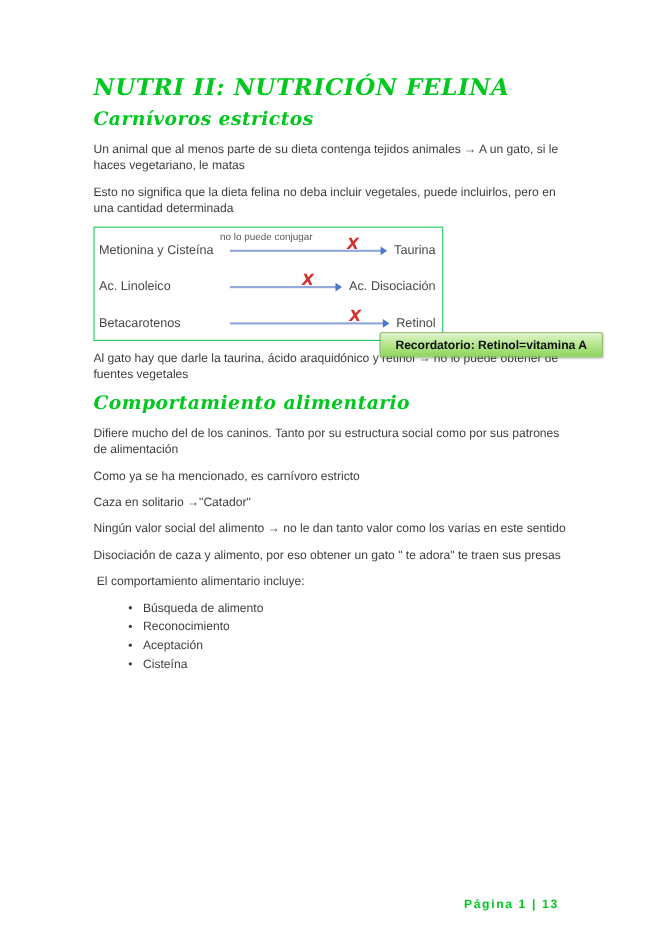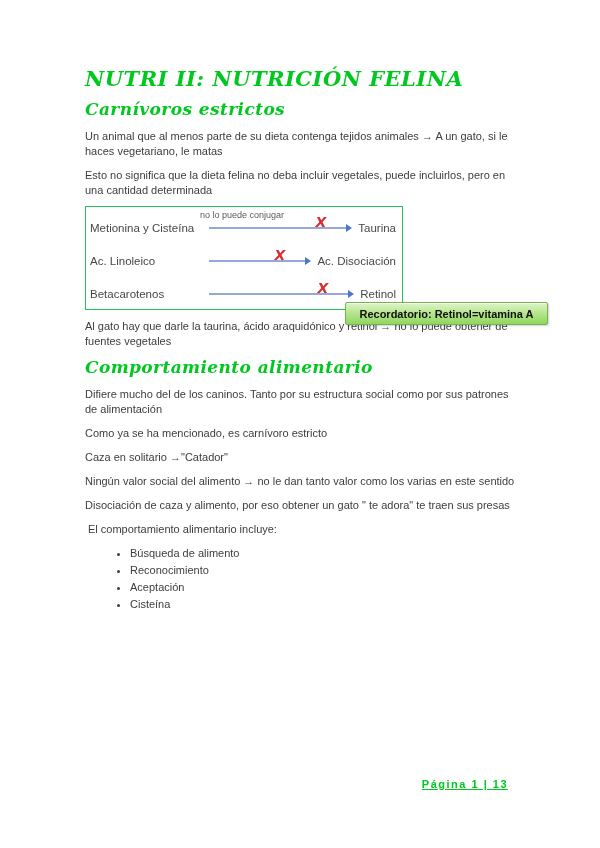--- a/index.html
+++ b/index.html
@@ -51,22 +51,22 @@
     border:1px solid #79b14e;border-radius:2px;
     background:linear-gradient(180deg,#def4cd 0%,#b5e58b 50%,#8fd65e 100%);
     box-shadow:inset 0 1px 0 rgba(255,255,255,.65), 1px 1px 2px rgba(0,0,0,.18);
     font-weight:bold;font-size:11px;color:#101010;
   }
 
   ul.bullets{margin:8px 0 0 0;padding:0 0 0 45px;list-style:disc;}
   ul.bullets li{font-size:11px;line-height:17px;color:#3d3d3d;}
 
   .footer{
-    position:absolute;top:778px;right:92px;
-    color:#00c81e;font-weight:bold;font-size:11px;letter-spacing:1.5px;text-decoration:underline;
+    position:absolute;top:816px;right:92px;
+    color:#00c81e;font-weight:bold;font-size:11px;letter-spacing:1.5px;
   }
 </style>
 </head>
 <body>
 
 <div class="page">
   <div class="content">
 
     <h1 class="doc-title">NUTRI II: NUTRICIÓN FELINA</h1>
 

